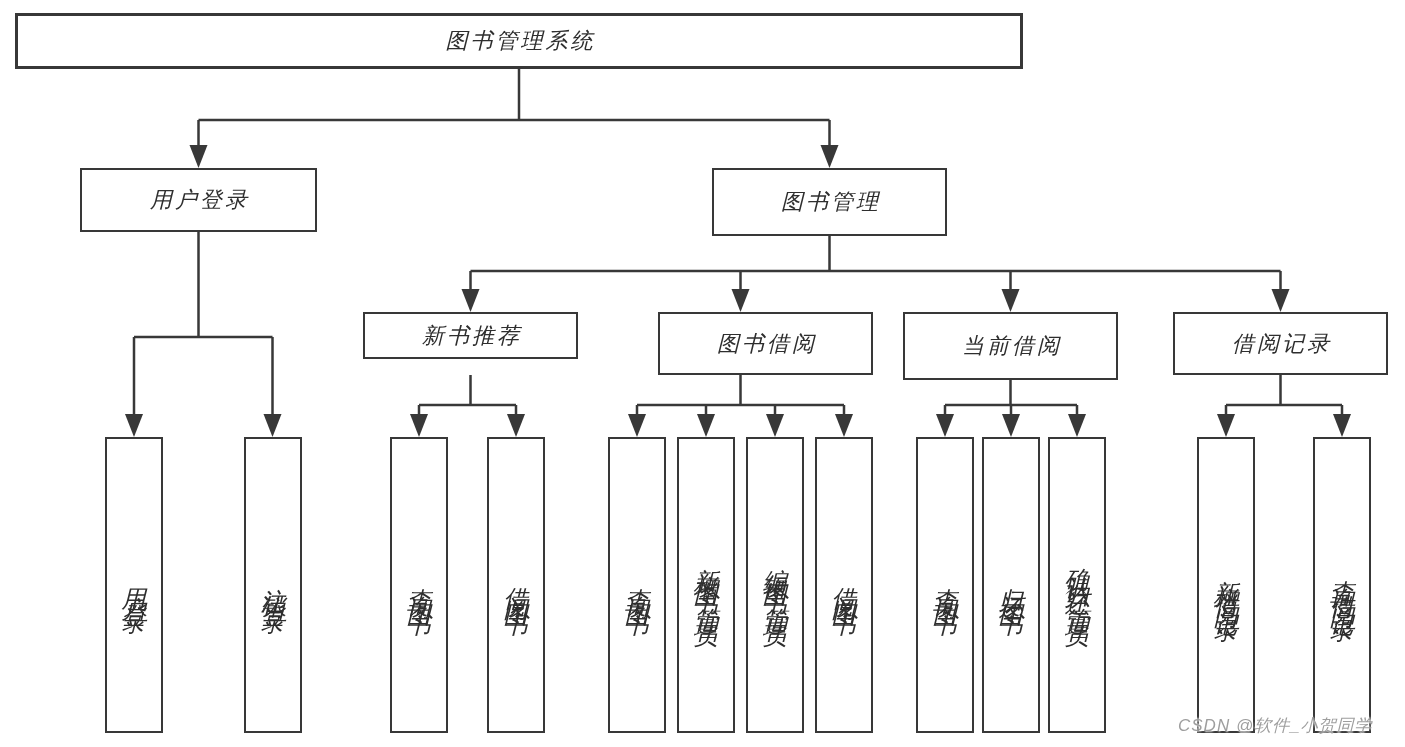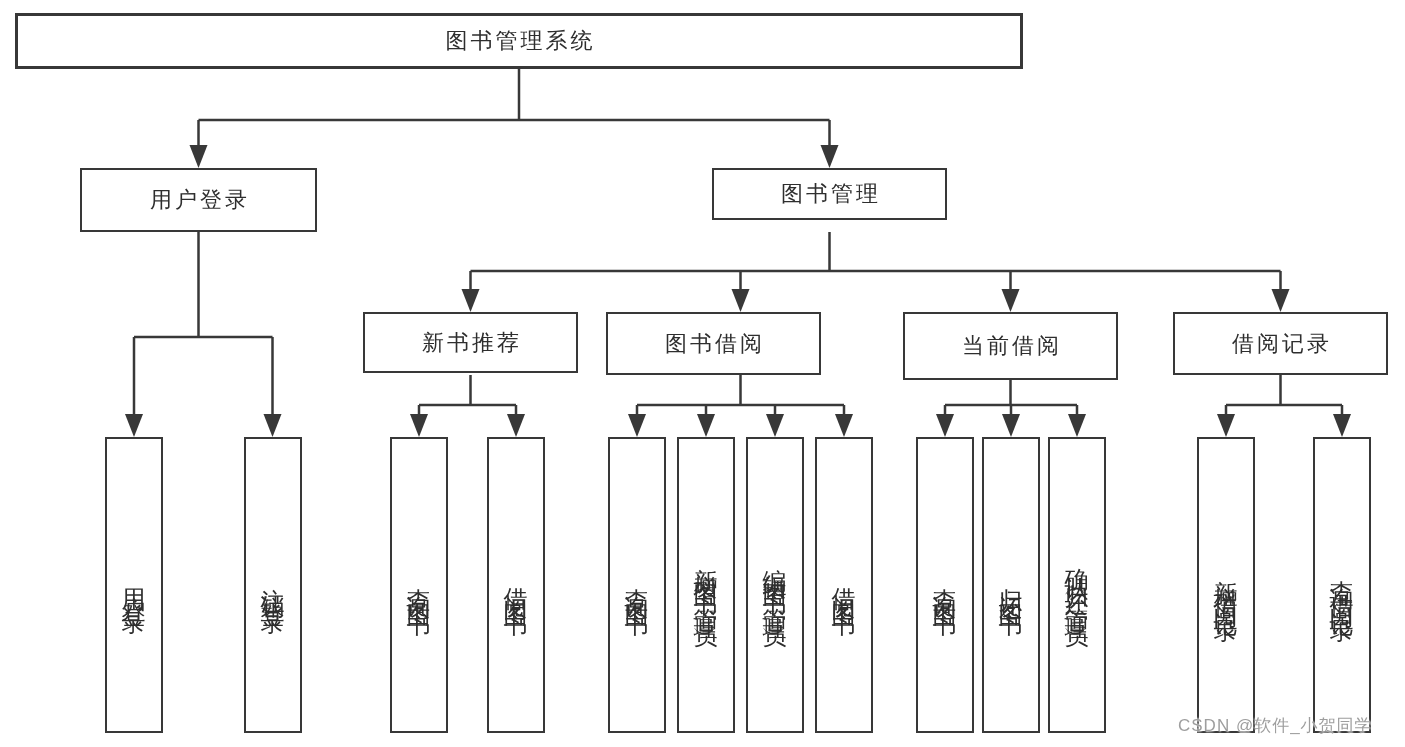--- a/index.html
+++ b/index.html
@@ -1,21 +1,21 @@
 <!DOCTYPE html>
 <html><head>
 <meta charset="utf-8">
 <style>
   html,body{margin:0;padding:0;background:#ffffff;}
   body{
     width:1405px;height:747px;position:relative;overflow:hidden;
     font-family:"Liberation Sans","DejaVu Sans",sans-serif;
     color:#2e2e2e;
   }
-  #stage{position:absolute;left:0;top:0;width:1405px;height:747px;}
+  #stage{position:absolute;left:0;top:0;width:1405px;height:747px;font-style:italic;}
   svg.connectors{position:absolute;left:0;top:0;width:1405px;height:747px;z-index:1;}
   svg.connectors path{stroke:#383838;stroke-width:2.5;fill:none;}
   svg.connectors polygon{fill:#383838;stroke:none;}
   .box{
     position:absolute;box-sizing:border-box;background:#ffffff;
     border:2.5px solid #383838;display:flex;align-items:center;justify-content:center;
     z-index:2;
   }
   .box.root{border-width:3px;}
   .hlabel{
@@ -74,28 +74,28 @@
     <polygon points="1333,414 1351,414 1342,437"></polygon>
   </svg>
 
   <div class="box root" style="left:15px;top:13px;width:1008px;height:56px;">
     <span class="hlabel">图书管理系统</span>
   </div>
 
   <div class="box" style="left:80px;top:168px;width:237px;height:64px;">
     <span class="hlabel">用户登录</span>
   </div>
-  <div class="box" style="left:712px;top:168px;width:235px;height:52px;">
+  <div class="box" style="left:712px;top:168px;width:235px;height:68px;">
     <span class="hlabel">图书管理</span>
   </div>
 
-  <div class="box" style="left:363px;top:312px;width:215px;height:61px;">
+  <div class="box" style="left:363px;top:312px;width:215px;height:47px;">
     <span class="hlabel">新书推荐</span>
   </div>
-  <div class="box" style="left:606px;top:312px;width:215px;height:63px;">
+  <div class="box" style="left:658px;top:312px;width:215px;height:63px;">
     <span class="hlabel">图书借阅</span>
   </div>
   <div class="box" style="left:903px;top:312px;width:215px;height:68px;">
     <span class="hlabel">当前借阅</span>
   </div>
   <div class="box" style="left:1173px;top:312px;width:215px;height:63px;">
     <span class="hlabel">借阅记录</span>
   </div>
 
   <div class="box leaf" style="left:105px;top:437px;width:58px;height:296px;">

